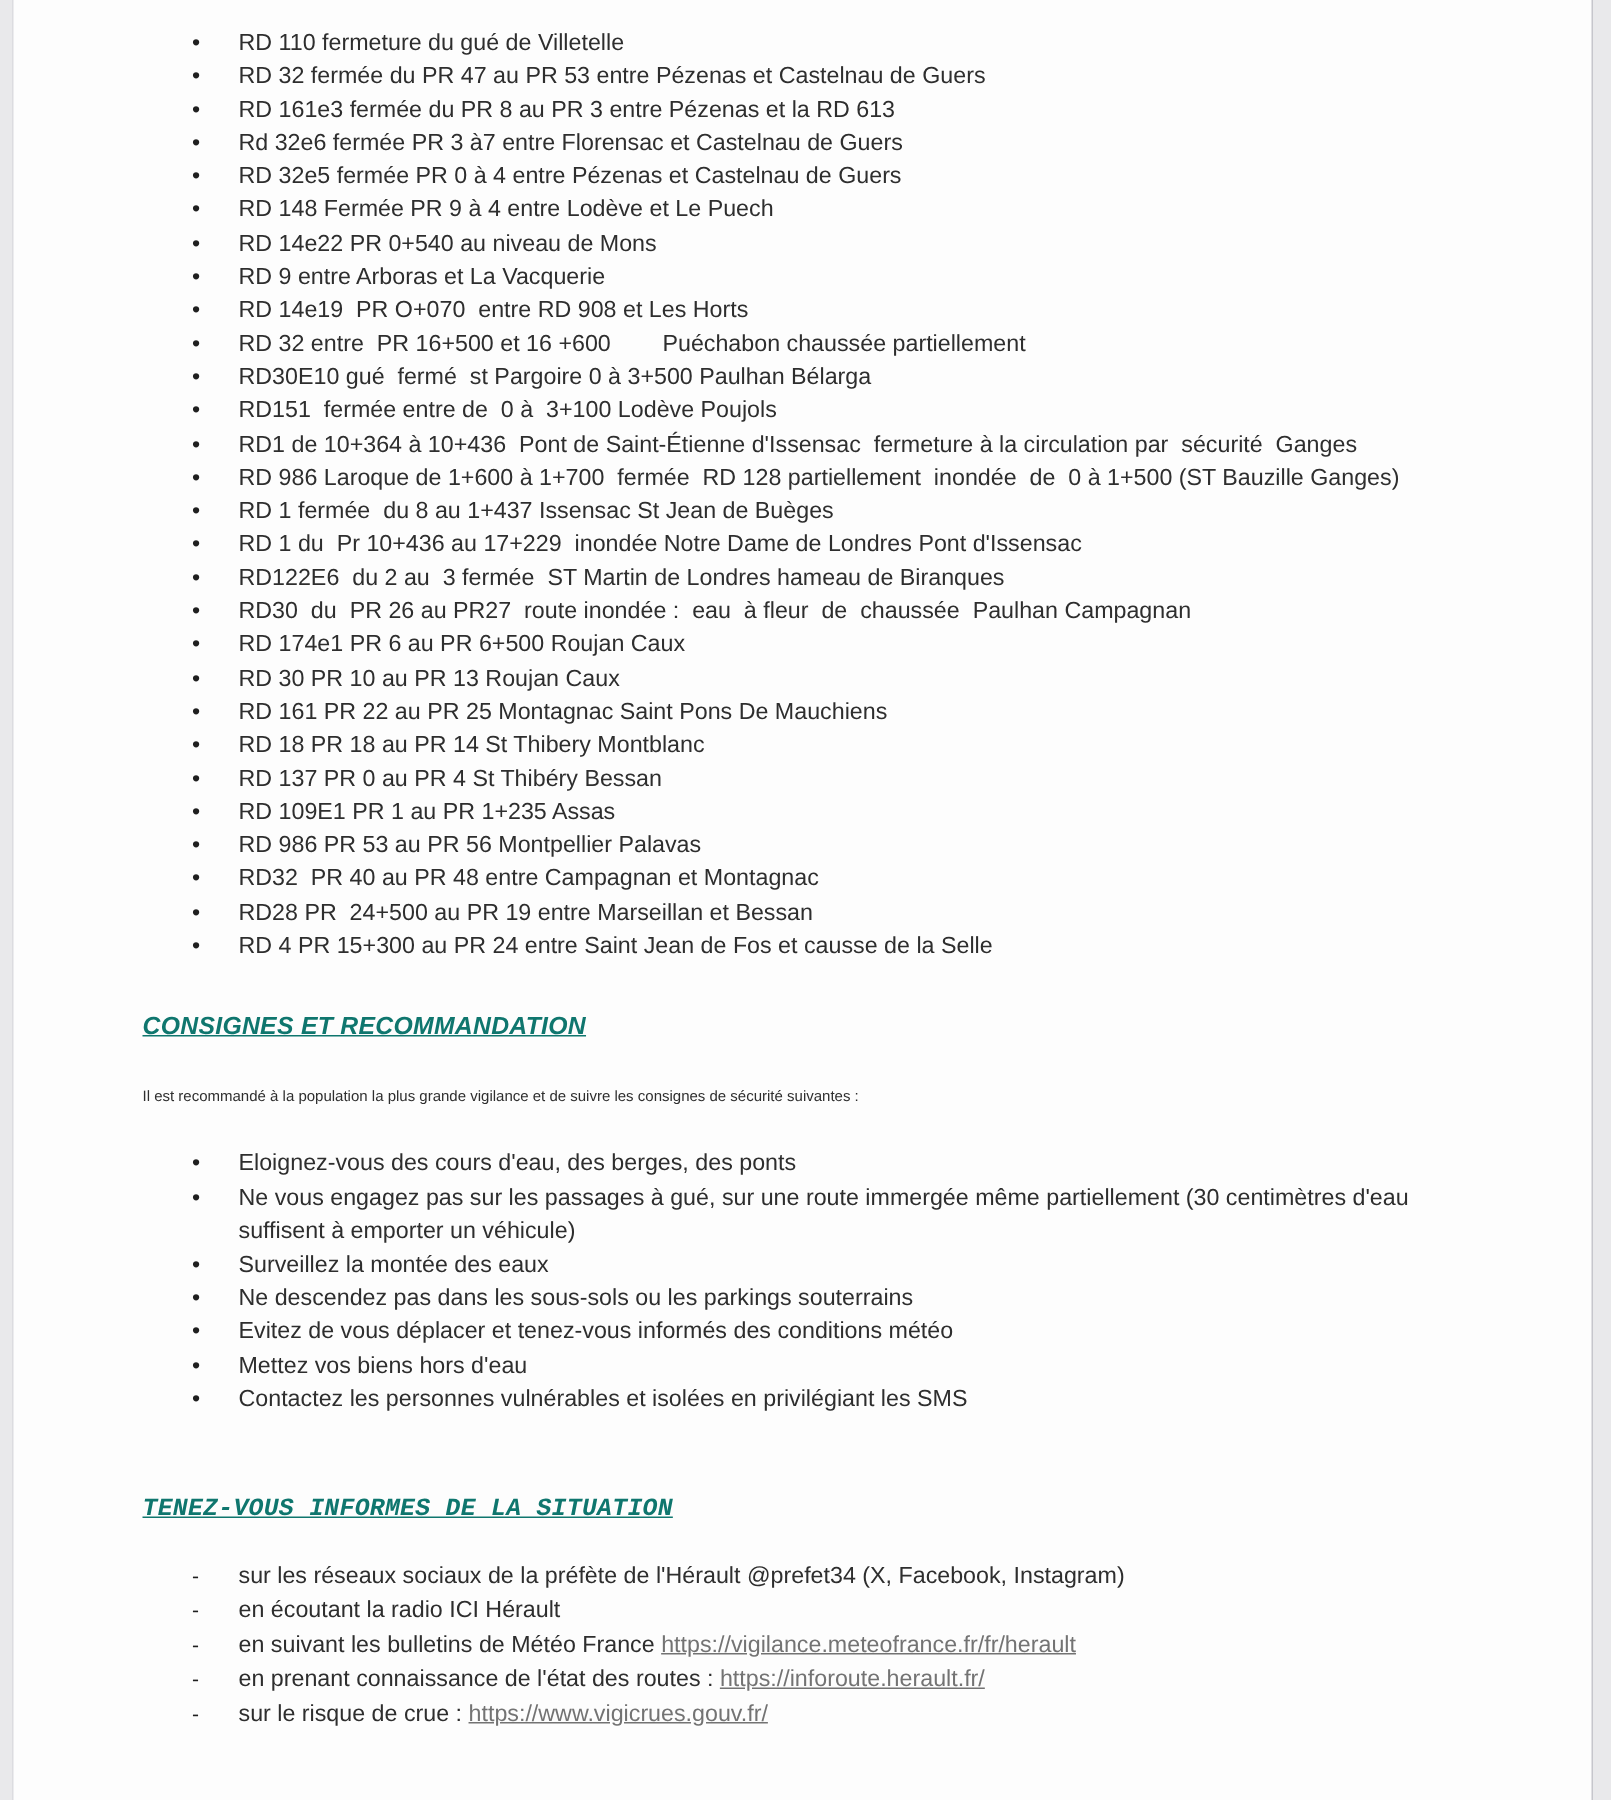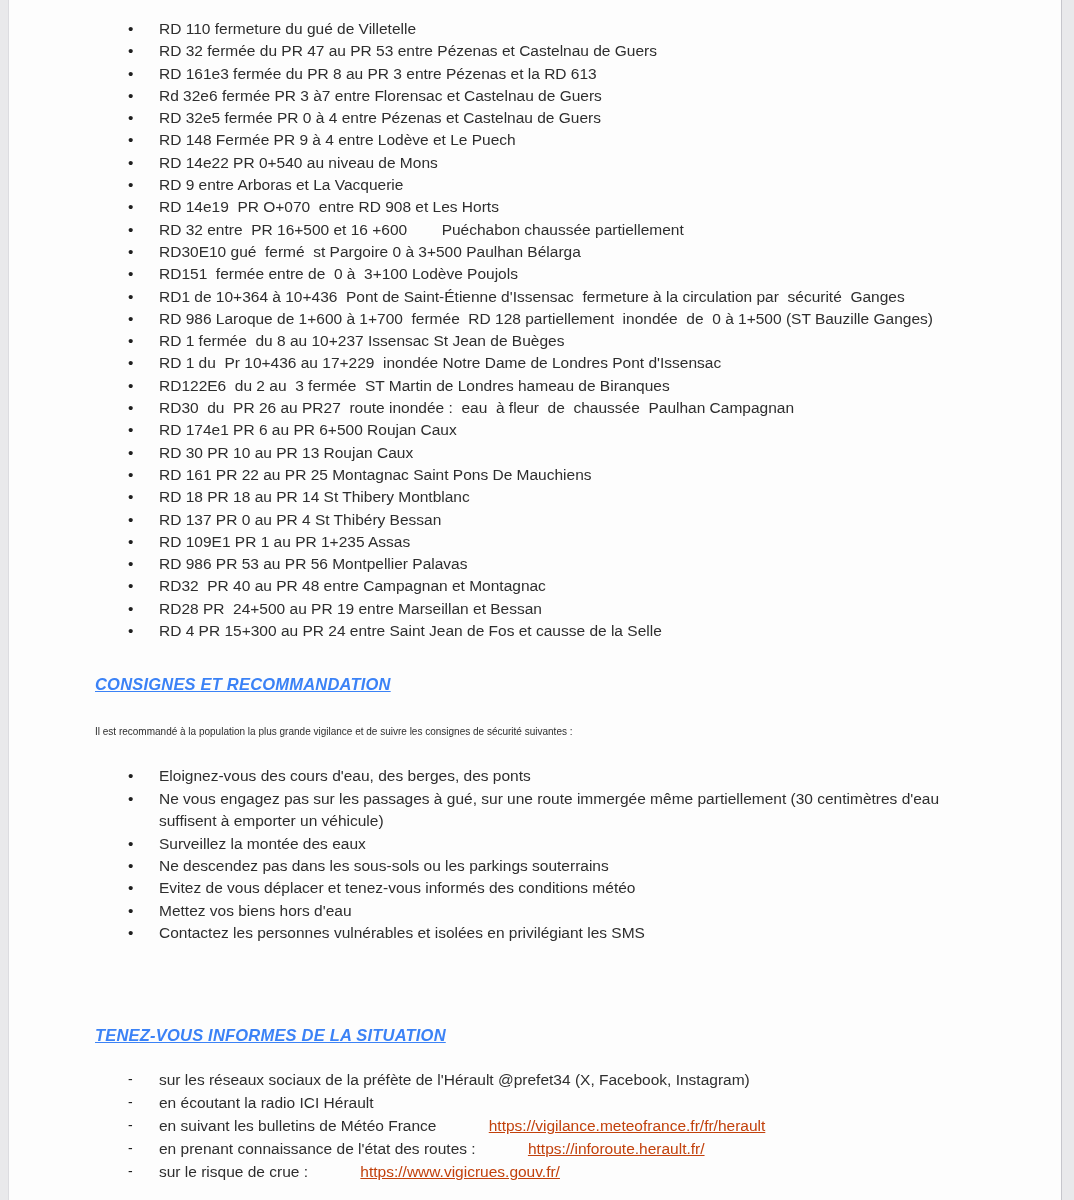--- a/index.html
+++ b/index.html
@@ -48,42 +48,41 @@
   ul.consignes-list li { max-width: 800px; line-height: 22.4px; }
   ul.info-list li { line-height: 23px; }
   ul.info-list li .bullet { font-size: 14px; }
 
   h2.doc-heading {
     margin: 0;
     font-size: 16.5px;
     font-weight: bold;
     font-style: italic;
     text-decoration: underline;
-    color: #3b82f6;
+    color: #0f766e;
     line-height: 22px;
     letter-spacing: 0.2px;
   }
   h2.h-consignes { margin-top: 31px; }
-  h2.h-info { margin-top: 79px; }
+  h2.h-info { margin-top: 50px; font-family: Liberation Mono, monospace; }
 
   p.intro {
     margin: 26px 0 0 0;
     font-size: 10px;
     line-height: 22px;
   }
 
   ul.roads-list { margin-top: 0; }
   ul.consignes-list { margin-top: 22px; }
   ul.info-list { margin-top: 22px; }
 
   a.doclink {
-    color: #c2410c;
+    color: #737373;
     text-decoration: underline;
     cursor: pointer;
-    margin-left: 48px;
   }
 </style>
 </head>
 <body>
 
 <div class="edge-strip edge-left"></div>
 <div class="edge-strip edge-right"></div>
 
 <div class="page">
   <div class="content">
@@ -96,21 +95,21 @@
         <li><span class="bullet">•</span><span>RD 32e5 fermée PR 0 à 4 entre Pézenas et Castelnau de Guers</span></li>
         <li><span class="bullet">•</span><span>RD 148 Fermée PR 9 à 4 entre Lodève et Le Puech</span></li>
         <li><span class="bullet">•</span><span>RD 14e22 PR 0+540 au niveau de Mons</span></li>
         <li><span class="bullet">•</span><span>RD 9 entre Arboras et La Vacquerie</span></li>
         <li><span class="bullet">•</span><span>RD 14e19  PR O+070  entre RD 908 et Les Horts</span></li>
         <li><span class="bullet">•</span><span>RD 32 entre  PR 16+500 et 16 +600        Puéchabon chaussée partiellement</span></li>
         <li><span class="bullet">•</span><span>RD30E10 gué  fermé  st Pargoire 0 à 3+500 Paulhan Bélarga</span></li>
         <li><span class="bullet">•</span><span>RD151  fermée entre de  0 à  3+100 Lodève Poujols</span></li>
         <li><span class="bullet">•</span><span>RD1 de 10+364 à 10+436  Pont de Saint-Étienne d'Issensac  fermeture à la circulation par  sécurité  Ganges</span></li>
         <li><span class="bullet">•</span><span>RD 986 Laroque de 1+600 à 1+700  fermée  RD 128 partiellement  inondée  de  0 à 1+500 (ST Bauzille Ganges)</span></li>
-        <li><span class="bullet">•</span><span>RD 1 fermée  du 8 au 10+237 Issensac St Jean de Buèges</span></li>
+        <li><span class="bullet">•</span><span>RD 1 fermée  du 8 au 1+437 Issensac St Jean de Buèges</span></li>
         <li><span class="bullet">•</span><span>RD 1 du  Pr 10+436 au 17+229  inondée Notre Dame de Londres Pont d'Issensac</span></li>
         <li><span class="bullet">•</span><span>RD122E6  du 2 au  3 fermée  ST Martin de Londres hameau de Biranques</span></li>
         <li><span class="bullet">•</span><span>RD30  du  PR 26 au PR27  route inondée :  eau  à fleur  de  chaussée  Paulhan Campagnan</span></li>
         <li><span class="bullet">•</span><span>RD 174e1 PR 6 au PR 6+500 Roujan Caux</span></li>
         <li><span class="bullet">•</span><span>RD 30 PR 10 au PR 13 Roujan Caux</span></li>
         <li><span class="bullet">•</span><span>RD 161 PR 22 au PR 25 Montagnac Saint Pons De Mauchiens</span></li>
         <li><span class="bullet">•</span><span>RD 18 PR 18 au PR 14 St Thibery Montblanc</span></li>
         <li><span class="bullet">•</span><span>RD 137 PR 0 au PR 4 St Thibéry Bessan</span></li>
         <li><span class="bullet">•</span><span>RD 109E1 PR 1 au PR 1+235 Assas</span></li>
         <li><span class="bullet">•</span><span>RD 986 PR 53 au PR 56 Montpellier Palavas</span></li>

